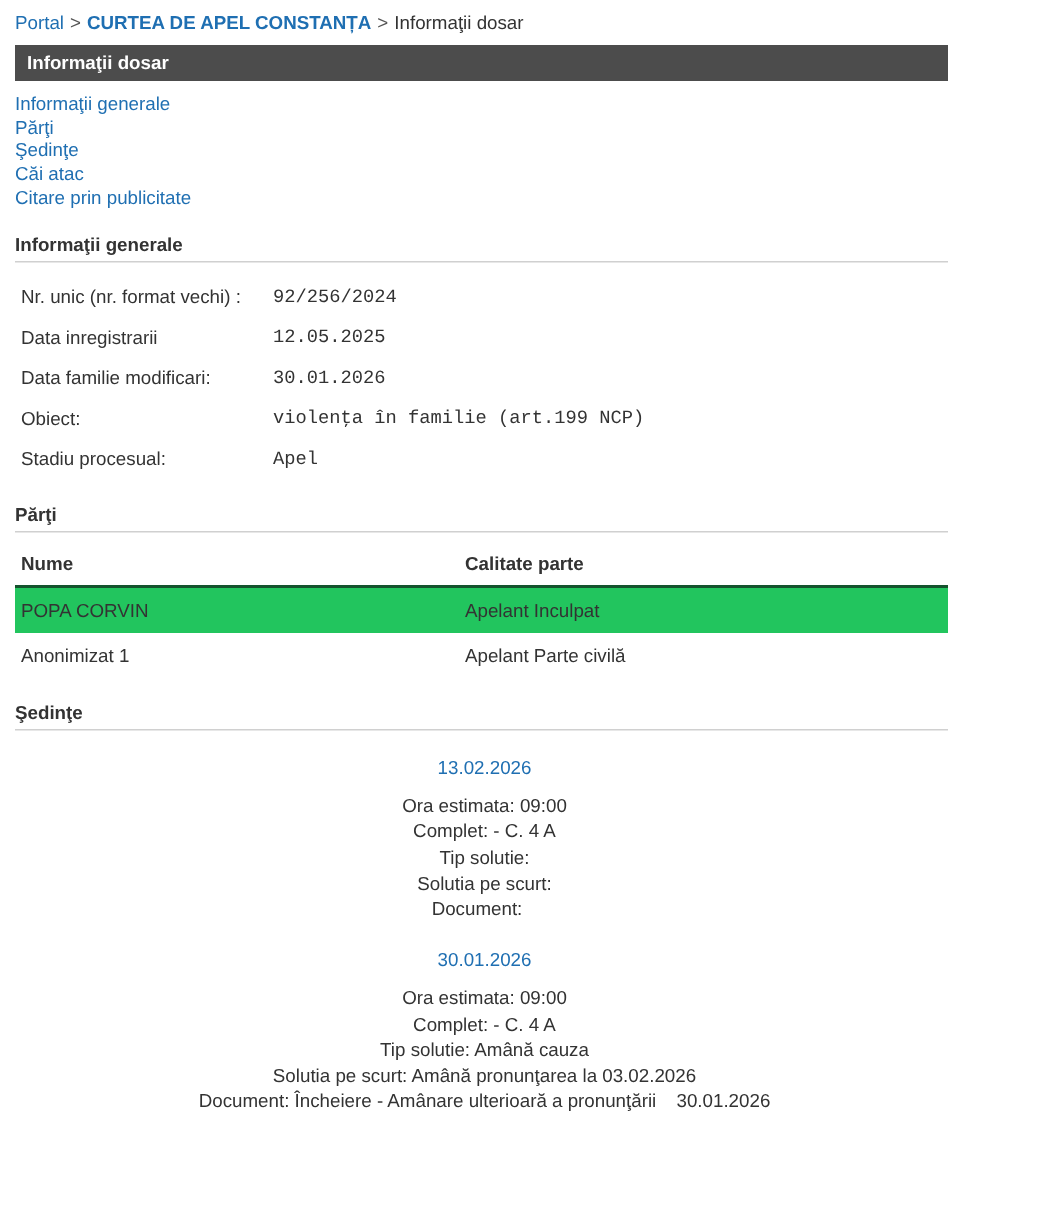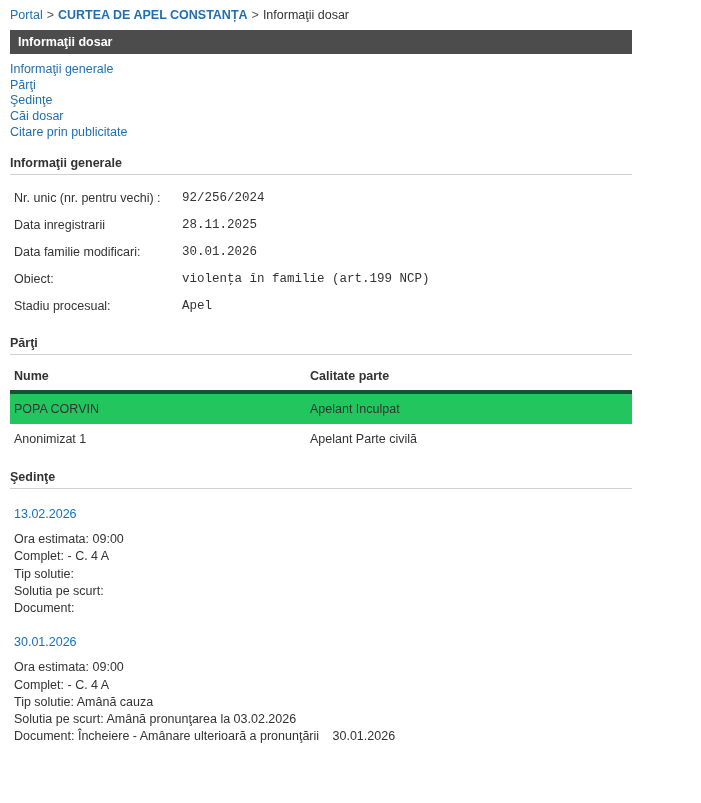--- a/index.html
+++ b/index.html
@@ -100,34 +100,35 @@
     margin: 8px 10px 0 10px;
     width: calc(100% - 20px);
     border-collapse: collapse;
     font-size: 12.5px;
   }
   .parts-table th {
     text-align: left;
     font-weight: bold;
     color: #333333;
     padding: 6px 4px 7px 4px;
-    border-bottom: 4px solid #14532d;
+    border-bottom: 2px solid #14532d;
   }
   .parts-table th.col-nume { width: 296px; }
   .parts-table td {
     padding: 8px 4px 8px 4px;
     color: #333333;
     vertical-align: top;
   }
   .parts-table tr.alt td { background: #22c55e; }
 
   
   .hearings { margin: 0 10px; }
   .hearing {
     padding-top: 18px;
+    text-align: center;
   }
   .hearing-date {
     color: #1f6fb2;
     font-size: 12.5px;
     padding: 0 0 10px 4px;
   }
   .hearing-lines {
     padding-left: 4px;
     line-height: 1.22;
     font-size: 12.5px;
@@ -144,33 +145,33 @@
   <div class="breadcrumb">
     <a href="#">Portal</a><span class="sep">&gt;</span><a href="#" class="crumb-strong">CURTEA DE APEL CONSTANȚA</a><span class="sep">&gt;</span><span class="current">Informaţii dosar</span>
   </div>
 
   <div class="title-bar">Informaţii dosar</div>
 
   <div class="nav-links">
     <a href="#">Informaţii generale</a>
     <a href="#">Părţi</a>
     <a href="#">Şedinţe</a>
-    <a href="#">Căi dosar</a>
+    <a href="#">Căi atac</a>
     <a href="#">Citare prin publicitate</a>
   </div>
 
   <div class="section-head">Informaţii generale</div>
   <div class="info-grid">
     <div class="info-row">
-      <div class="info-label">Nr. unic (nr. pentru vechi) :</div>
+      <div class="info-label">Nr. unic (nr. format vechi) :</div>
       <div class="info-value">92/256/2024</div>
     </div>
     <div class="info-row">
       <div class="info-label">Data inregistrarii</div>
-      <div class="info-value">28.11.2025</div>
+      <div class="info-value">12.05.2025</div>
     </div>
     <div class="info-row">
       <div class="info-label">Data familie modificari:</div>
       <div class="info-value">30.01.2026</div>
     </div>
     <div class="info-row">
       <div class="info-label">Obiect:</div>
       <div class="info-value">violenţa în familie (art.199 NCP)</div>
     </div>
     <div class="info-row">

